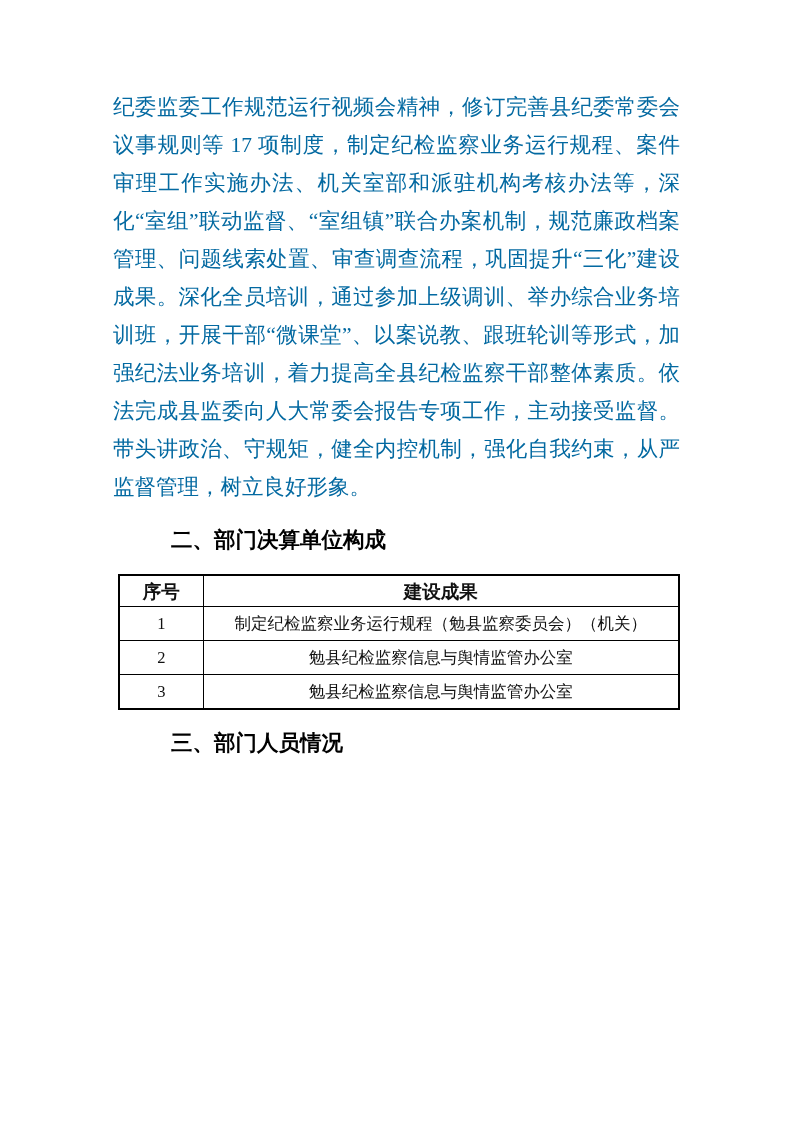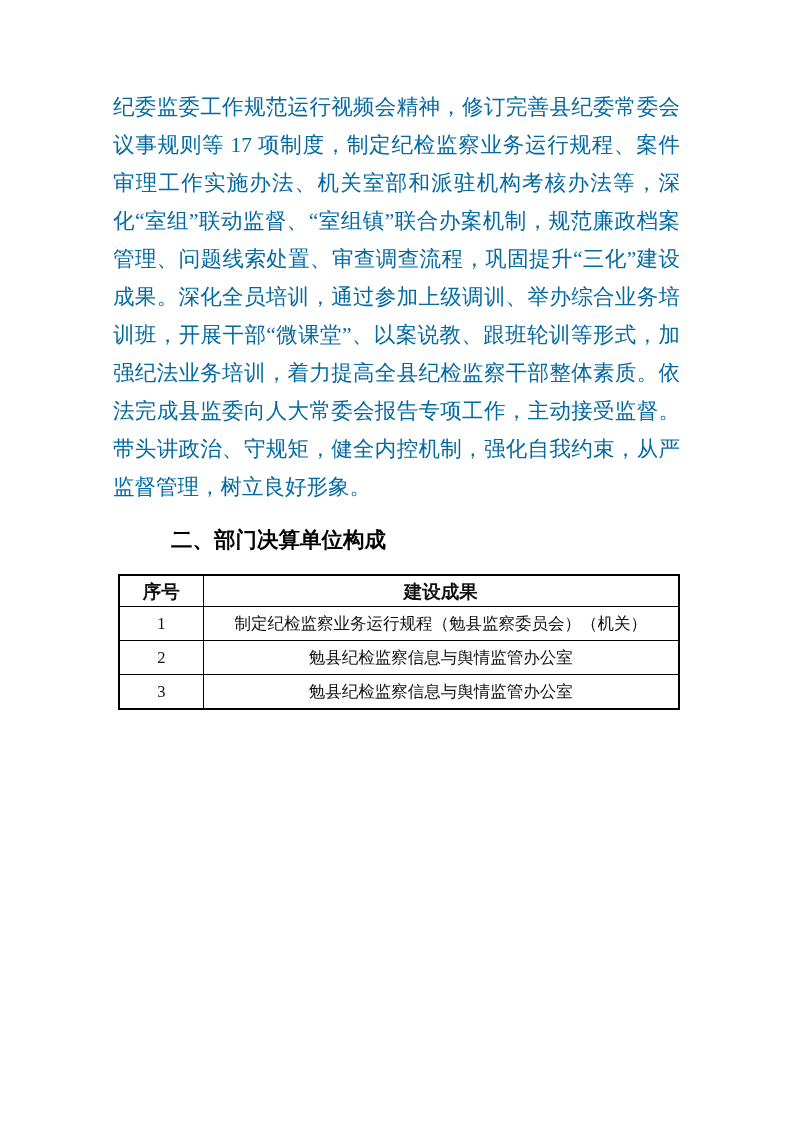--- a/index.html
+++ b/index.html
@@ -108,16 +108,17 @@
           <td>2</td>
           <td>勉县纪检监察信息与舆情监管办公室</td>
         </tr>
         <tr>
           <td>3</td>
           <td>勉县纪检监察信息与舆情监管办公室</td>
         </tr>
       </tbody>
     </table>
 
+    <h2 class="section-heading spaced">三、部门人员情况</h2>
 
 
   </div>
 </div>
 
 </body></html>

